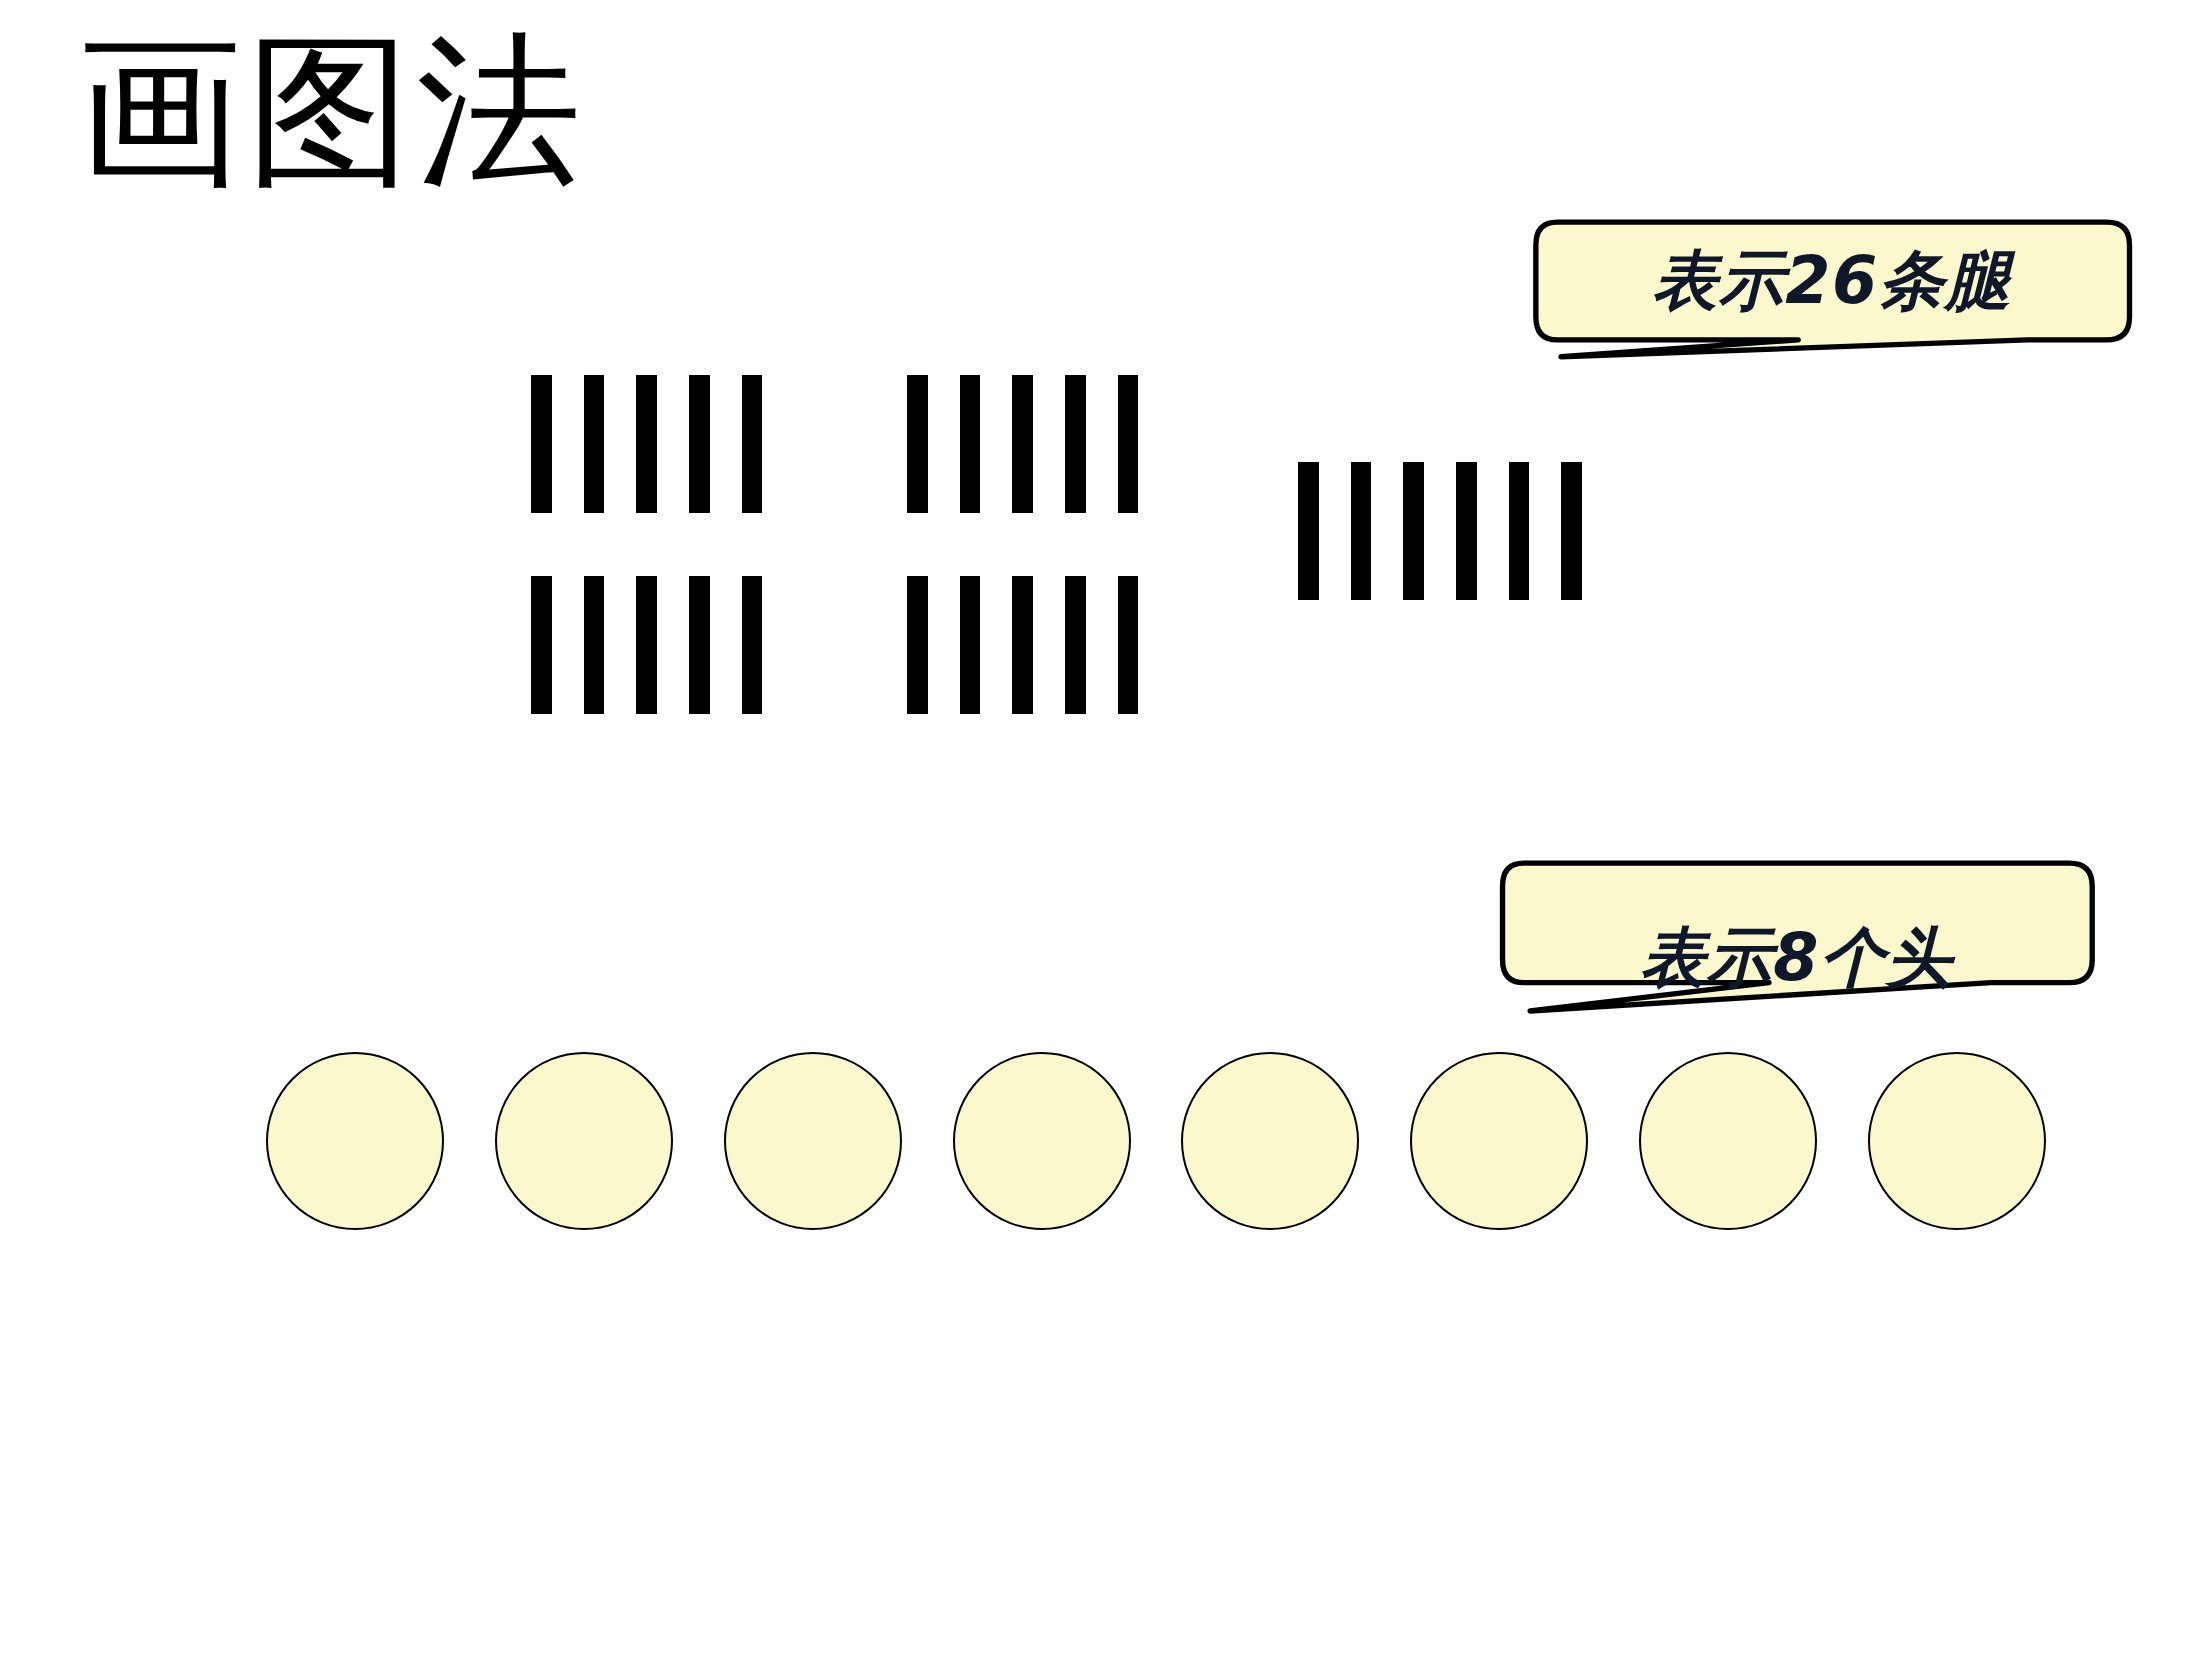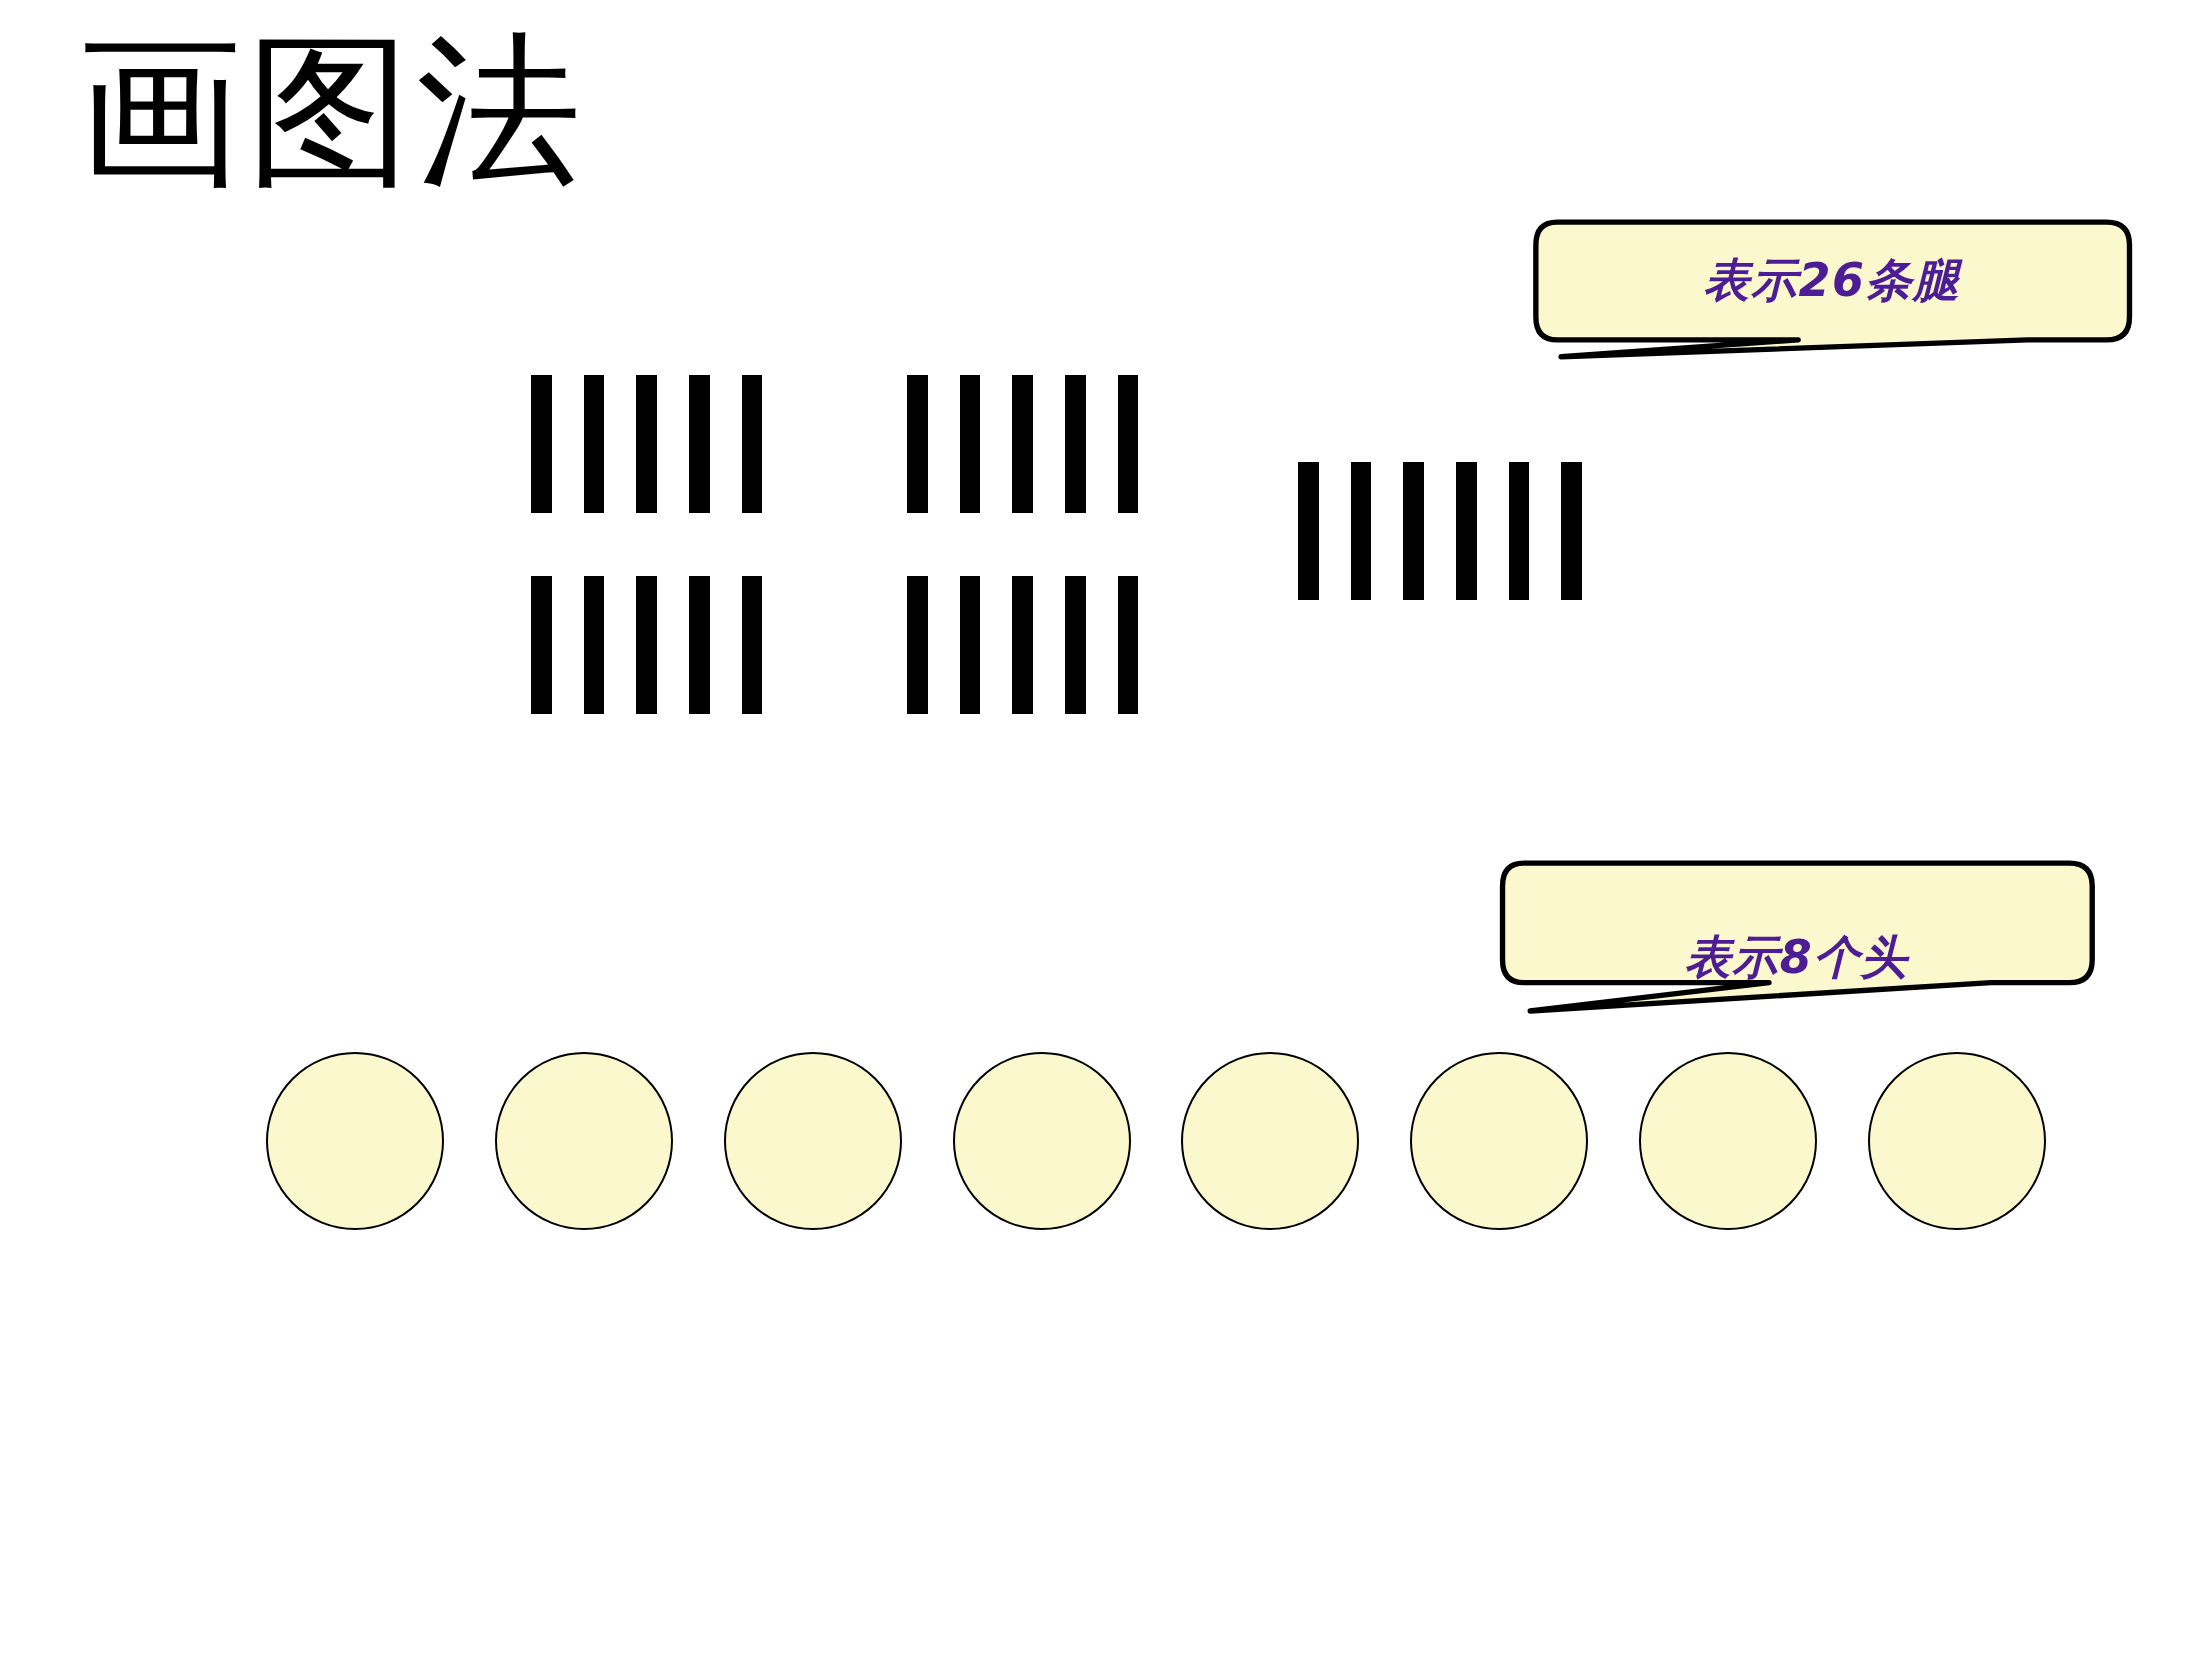--- a/index.html
+++ b/index.html
@@ -67,22 +67,22 @@
   .bubble-wrap { position: absolute; }
   .bubble-wrap svg { display: block; overflow: visible; }
   .bubble-text {
     position: absolute;
     display: flex;
     align-items: center;
     justify-content: center;
     font-family: "DejaVu Sans", "Liberation Sans", sans-serif;
     font-weight: 700;
     font-style: italic;
-    font-size: 46px;
-    color: #4c1d95;
+    font-size: 65px;
+    color: #0f172a;
     white-space: nowrap;
     letter-spacing: 1.5px;
   }
 
   #bubble-legs-wrap { left: 1534px; top: 219px; }
   #bubble-legs-text {
     left: 1534px; top: 219px;
     width: 596px; height: 123px;
   }
 

